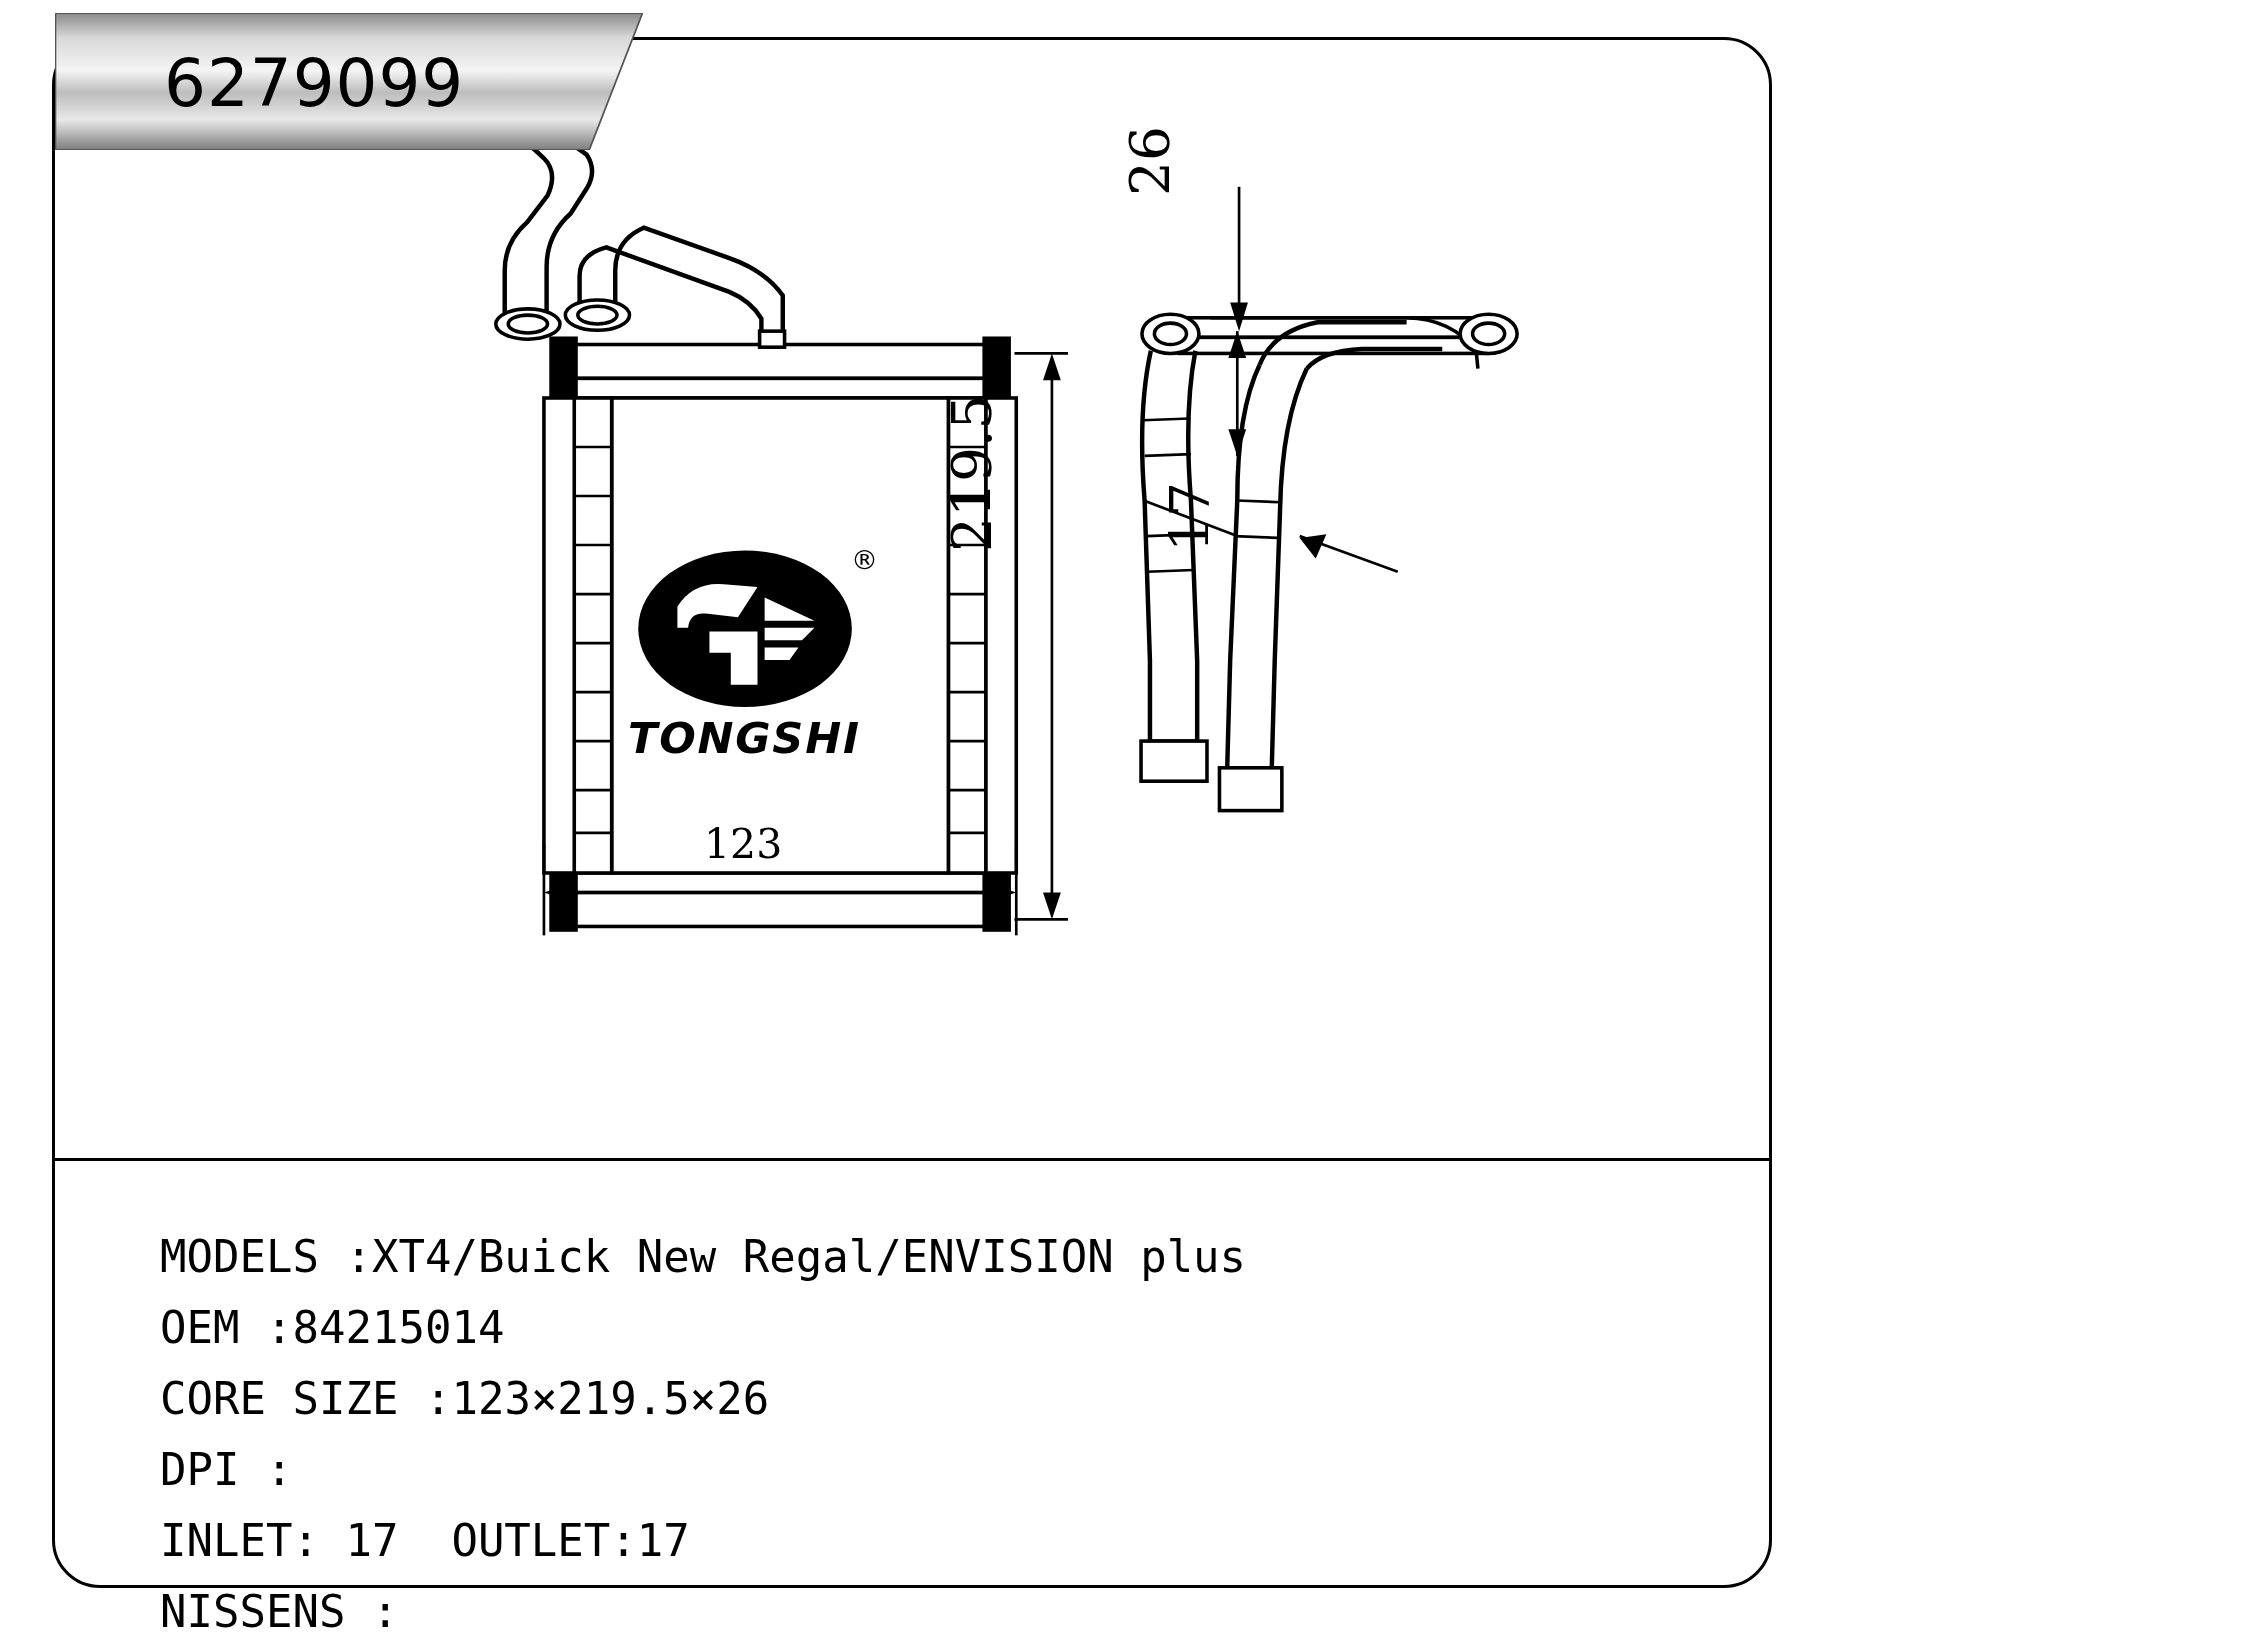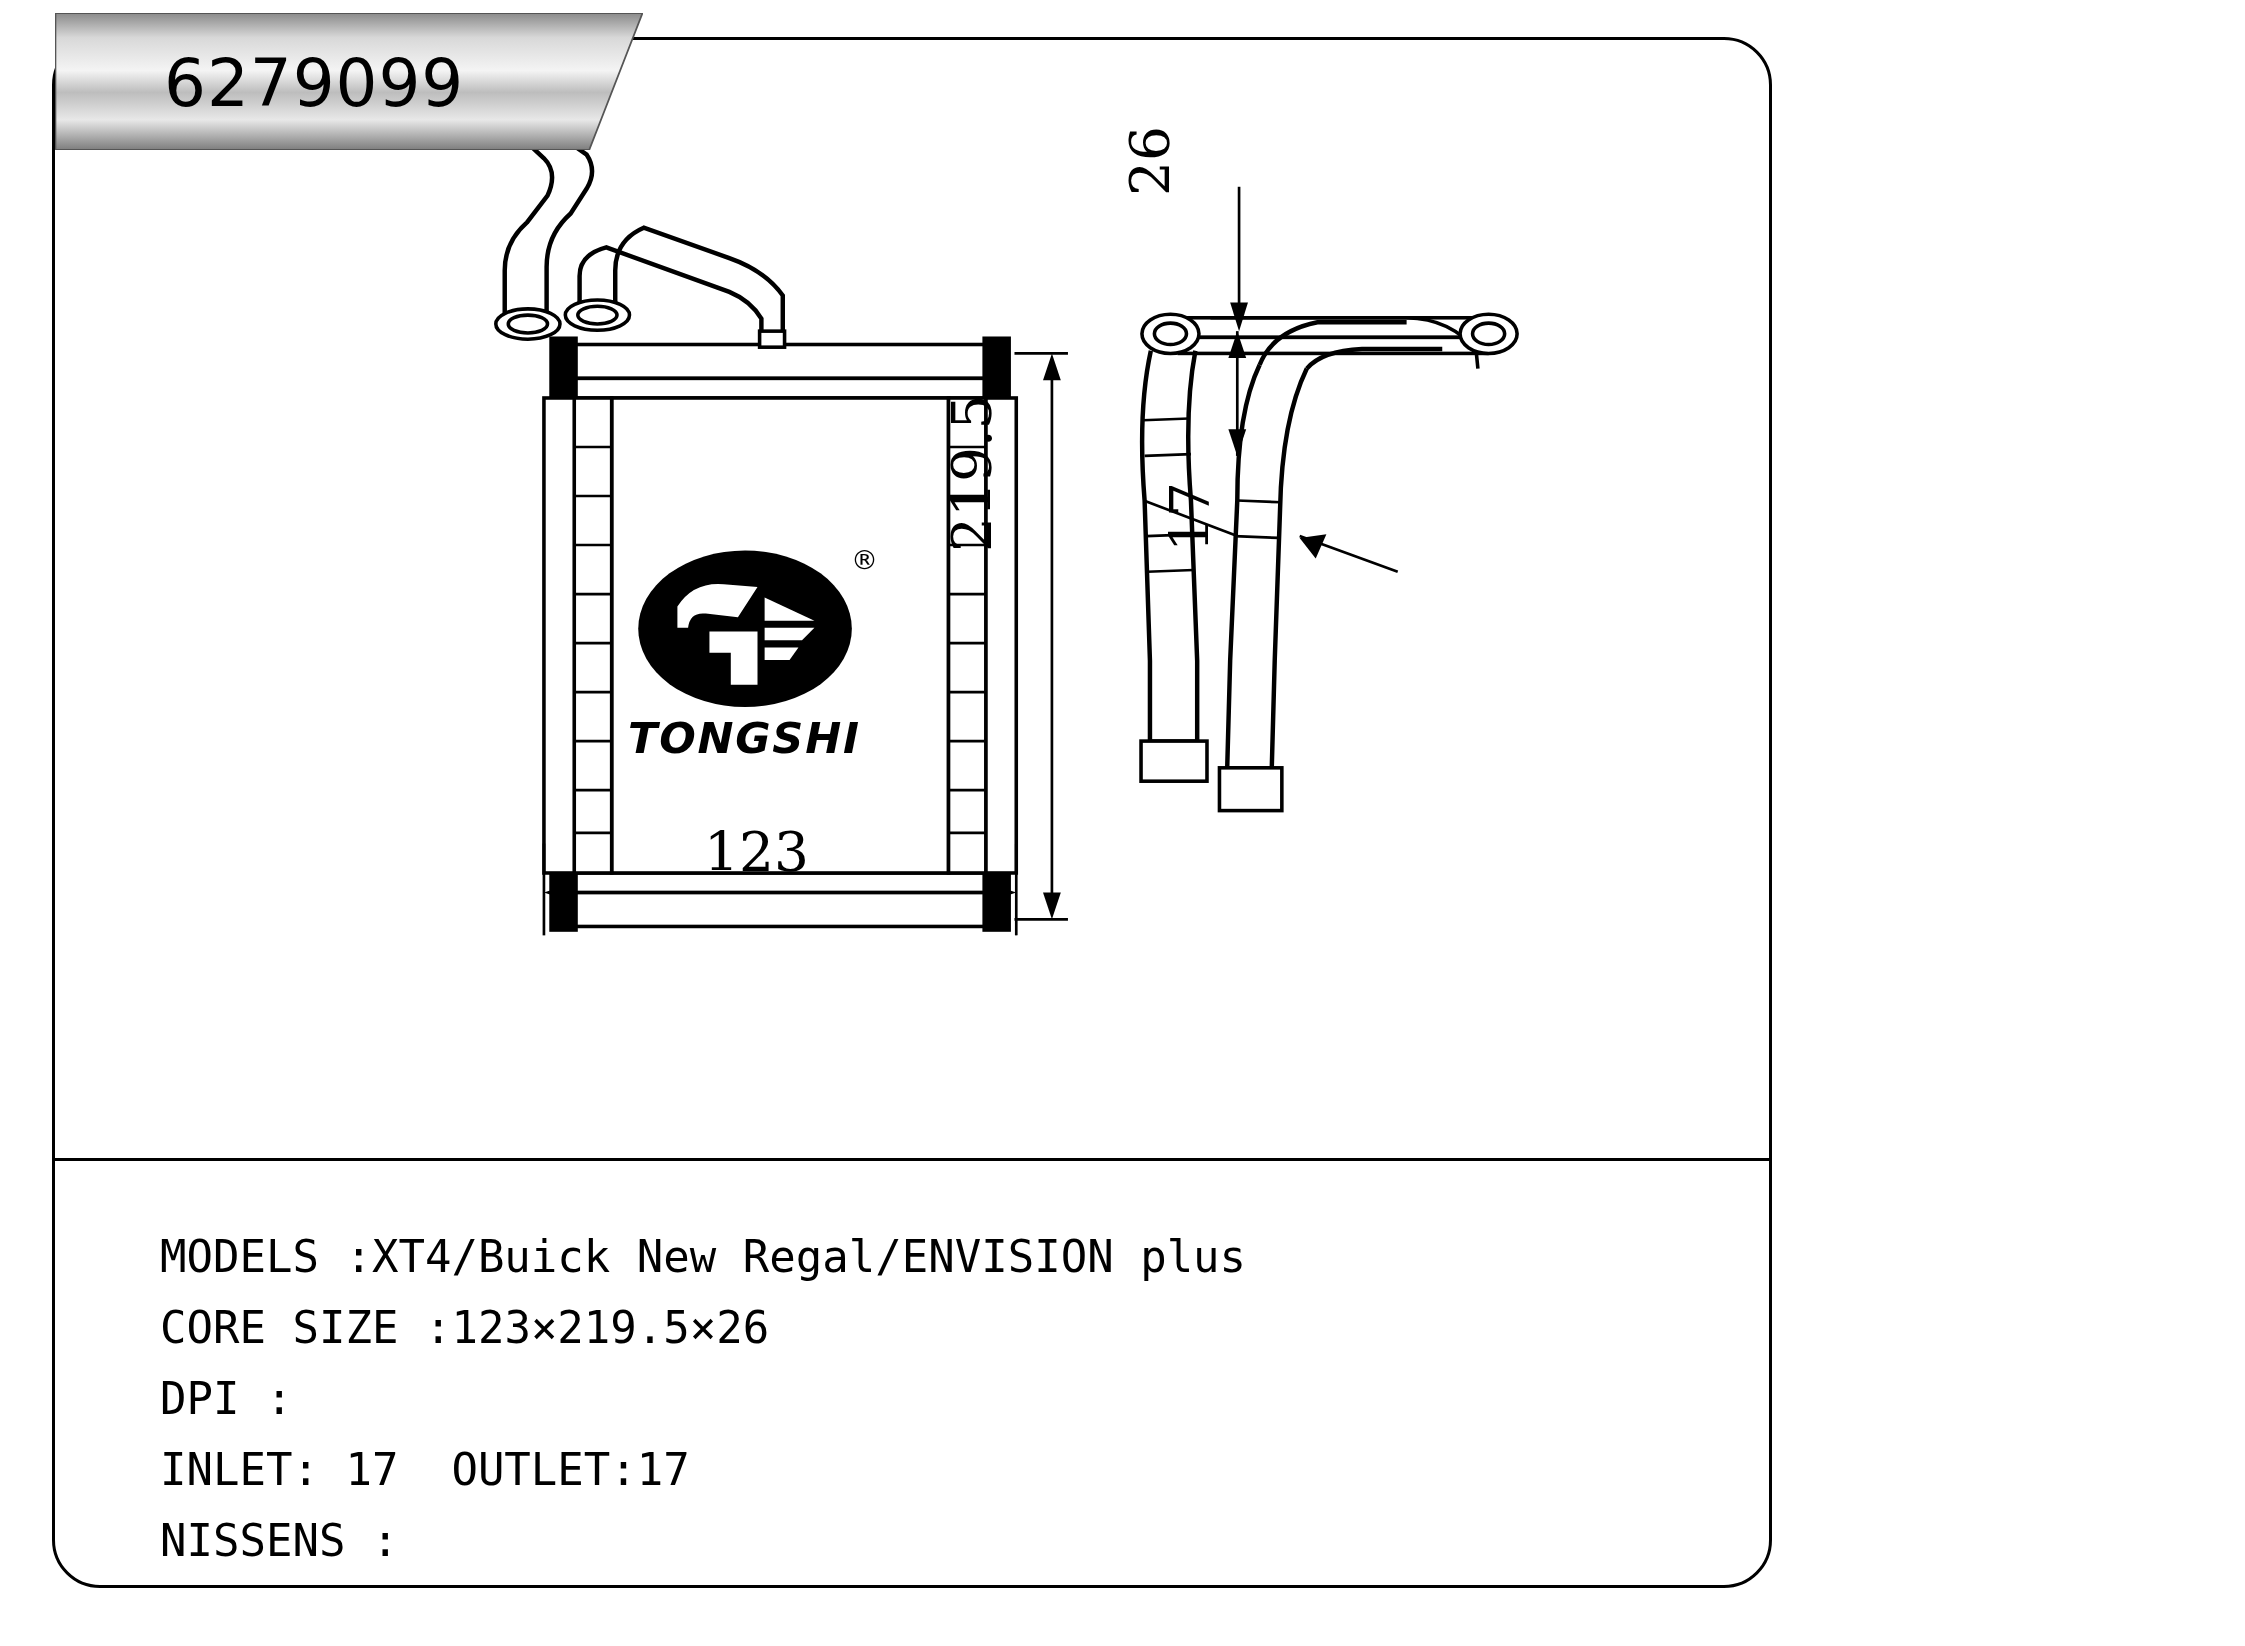--- a/index.html
+++ b/index.html
@@ -75,21 +75,21 @@
   
   .dim {
     position: absolute;
     font-family: "DejaVu Serif", serif;
     color: #000;
     white-space: nowrap;
   }
   .dim-123 {
     left: 704px;
     top: 820px;
-    font-size: 55px;
+    font-size: 41px;
   }
   .dim-2195 {
     left: 940px;
     top: 552px;
     font-size: 55px;
     transform: rotate(-90deg);
     transform-origin: left top;
   }
   .dim-26 {
     left: 1118px;
@@ -324,20 +324,21 @@
         </linearGradient>
       </defs>
       <polygon points="0,0 660,0 600,154 0,154" fill="url(#metal)" stroke="#555" stroke-width="2"></polygon>
     </svg>
     <div class="banner-text">6279099</div>
   </div>
 
   <div class="specs">
     <div class="spec-row">
       <div class="spec-left"><span>MODELS :</span><span>XT4/Buick New Regal/ENVISION plus</span></div>
+      <div class="spec-right"><span>OEM :</span><span>84215014</span></div>
     </div>
     <div class="spec-row">
       <div class="spec-left"><span>CORE SIZE :</span><span>123×219.5×26</span></div>
       <div class="spec-right"><span>DPI :</span><span></span></div>
     </div>
     <div class="spec-row">
       <div class="spec-left">INLET: 17  OUTLET:17</div>
       <div class="spec-right"><span>NISSENS :</span><span></span></div>
     </div>
   </div>

